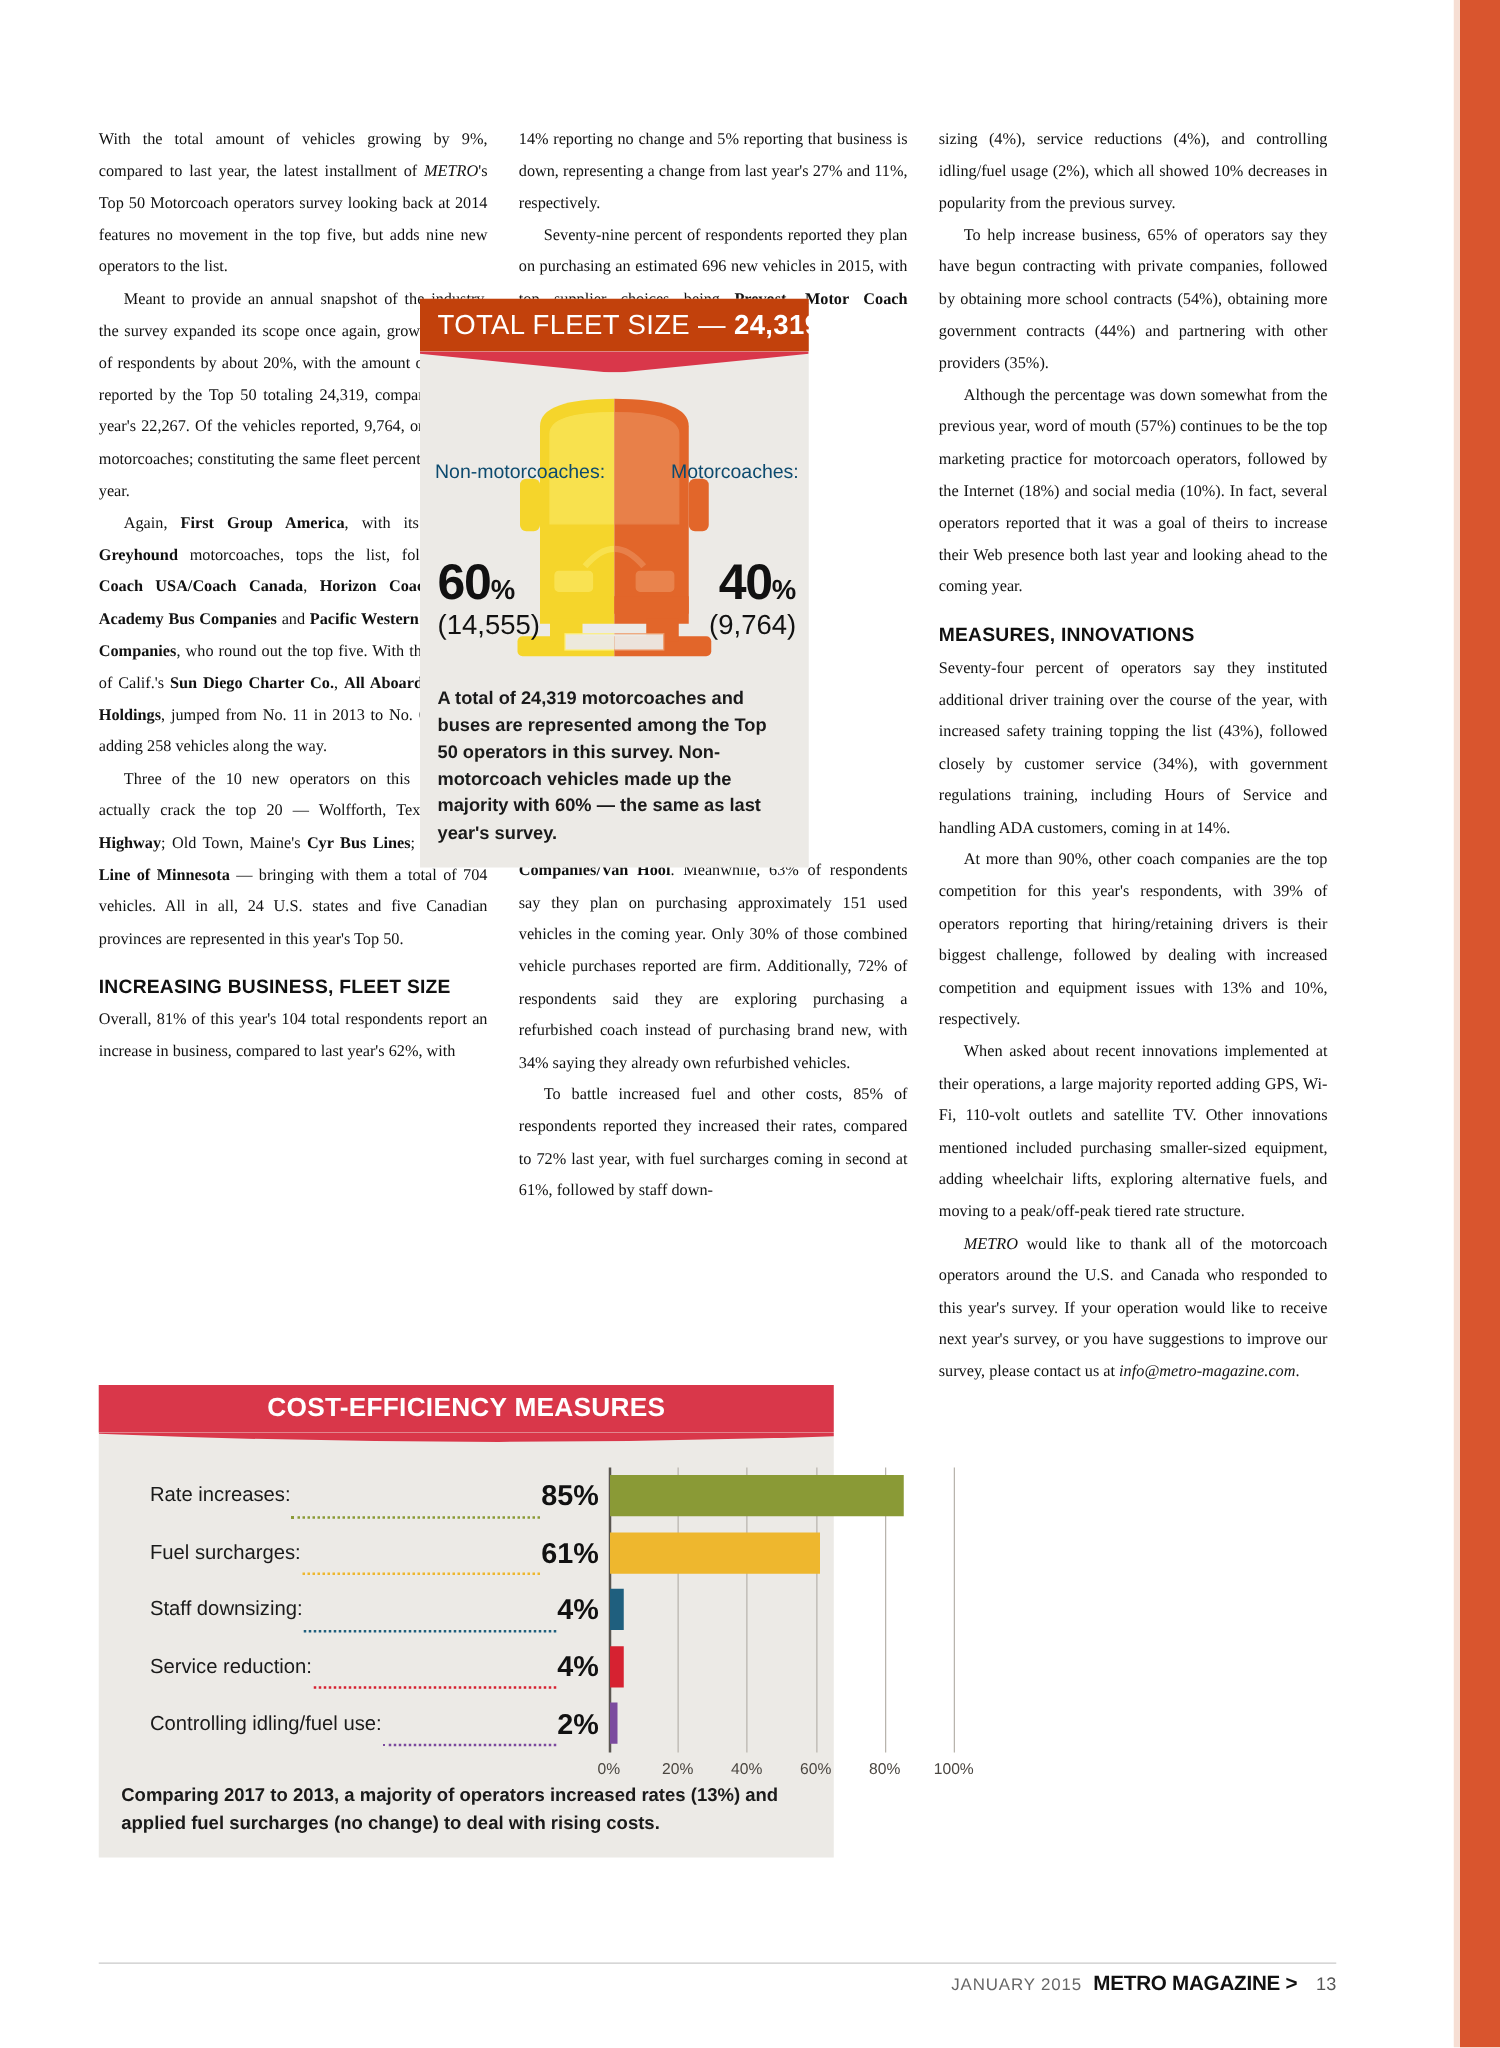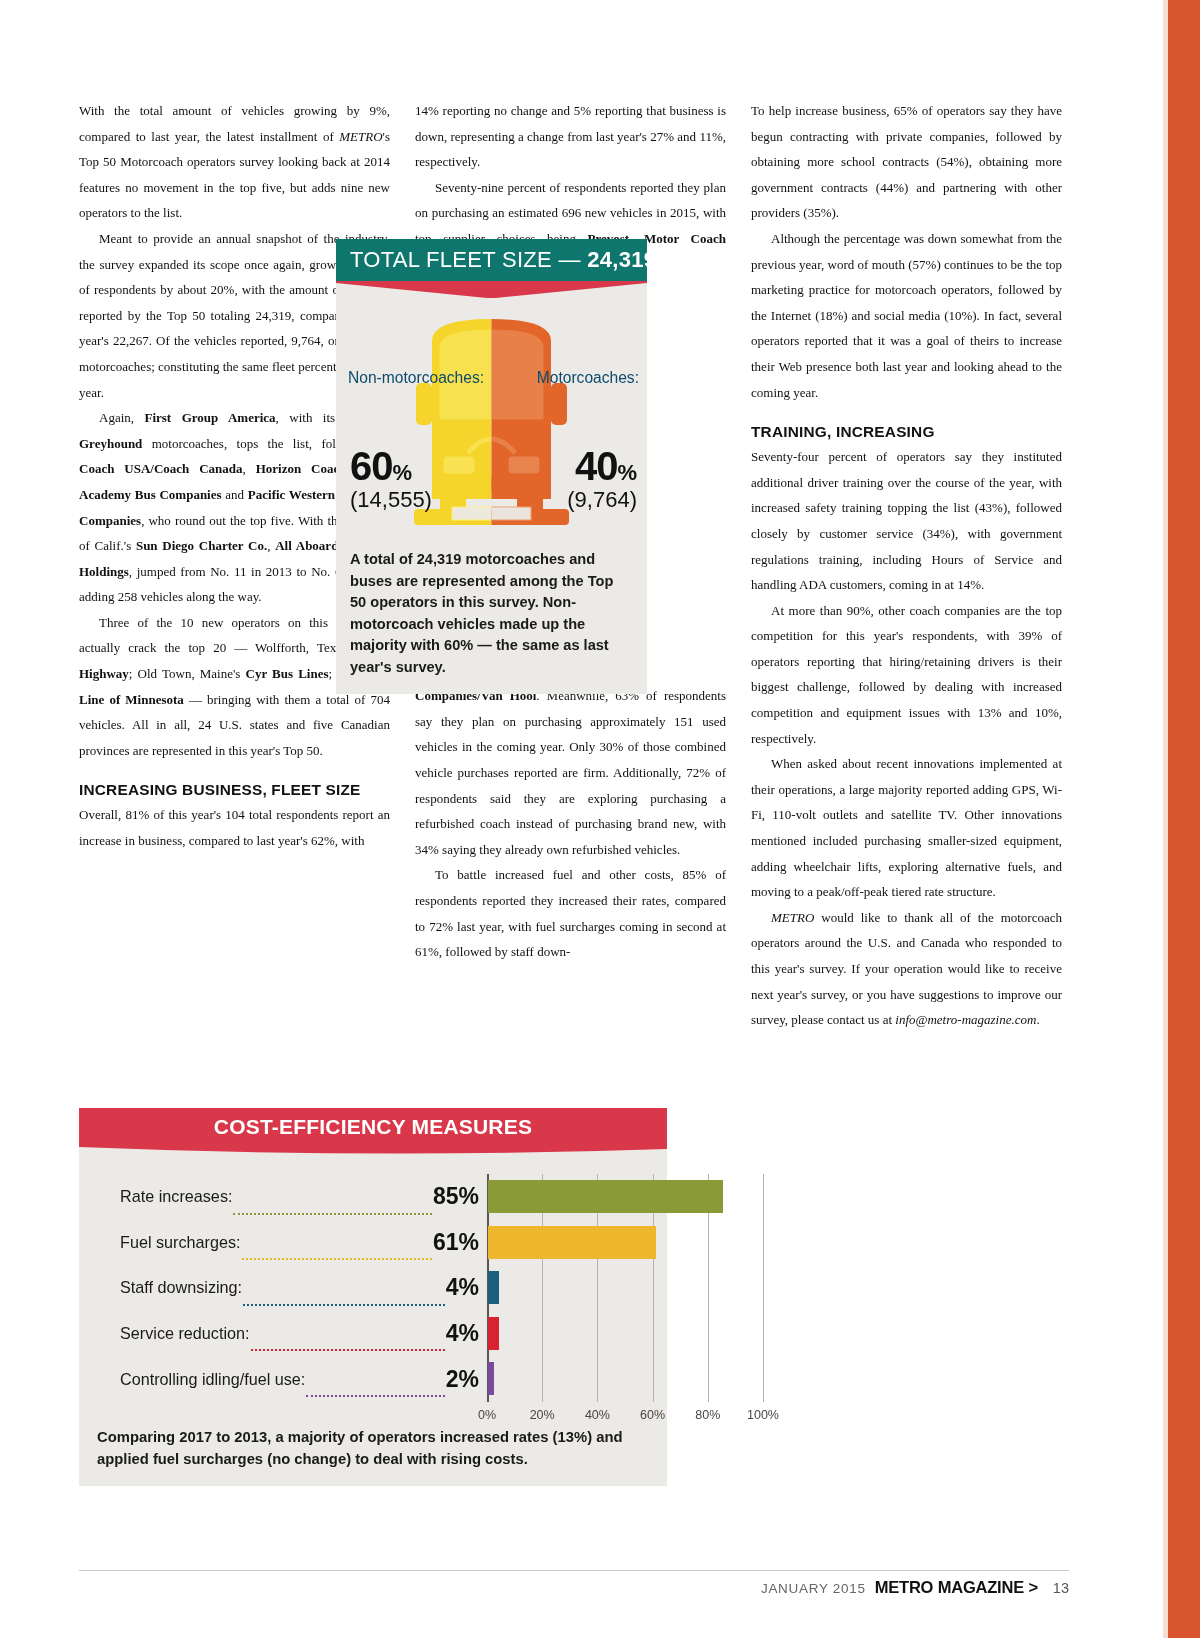--- a/index.html
+++ b/index.html
@@ -78,21 +78,21 @@
   
   .fleet-box {
     position: absolute;
     left: 336px;
     top: 239px;
     width: 311px;
     background: #eceae6;
   }
   .fleet-banner {
     position: relative;
-    background: #0f766e;
+    background: #c2410c;
     height: 42px;
     display: flex;
     align-items: center;
     padding-left: 14px;
   }
   .fleet-banner-title {
     font-family: "Liberation Sans", sans-serif;
     font-size: 22px;
     font-weight: 400;
     color: #ffffff;
@@ -336,23 +336,24 @@
 
     <div class="col col-2">
       <p class="body">14% reporting no change and 5% reporting that business is down, representing a change from last year's 27% and 11%, respectively.</p>
       <p class="body">Seventy-nine percent of respondents reported they plan on purchasing an estimated 696 new vehicles in 2015, with top supplier choices being <b>Prevost</b>, <b>Motor Coach Industries</b>, <b>Temsa</b>, and <b>ABC</b></p>
       <div style="height:406px"></div>
       <p class="body"><b>Companies/Van Hool</b>. Meanwhile, 63% of respondents say they plan on purchasing approximately 151 used vehicles in the coming year. Only 30% of those combined vehicle purchases reported are firm. Additionally, 72% of respondents said they are exploring purchasing a refurbished coach instead of purchasing brand new, with 34% saying they already own refurbished vehicles.</p>
       <p class="body">To battle increased fuel and other costs, 85% of respondents reported they increased their rates, compared to 72% last year, with fuel surcharges coming in second at 61%, followed by staff down-</p>
     </div>
 
     <div class="col col-3">
+      <p class="body">sizing (4%), service reductions (4%), and controlling idling/fuel usage (2%), which all showed 10% decreases in popularity from the previous survey.</p>
       <p class="body">To help increase business, 65% of operators say they have begun contracting with private companies, followed by obtaining more school contracts (54%), obtaining more government contracts (44%) and partnering with other providers (35%).</p>
       <p class="body">Although the percentage was down somewhat from the previous year, word of mouth (57%) continues to be the top marketing practice for motorcoach operators, followed by the Internet (18%) and social media (10%). In fact, several operators reported that it was a goal of theirs to increase their Web presence both last year and looking ahead to the coming year.</p>
-      <h3 class="subhead">TRAINING, INCREASING</h3>
+      <h3 class="subhead">MEASURES, INNOVATIONS</h3>
       <p class="body">Seventy-four percent of operators say they instituted additional driver training over the course of the year, with increased safety training topping the list (43%), followed closely by customer service (34%), with government regulations training, including Hours of Service and handling ADA customers, coming in at 14%.</p>
       <p class="body">At more than 90%, other coach companies are the top competition for this year's respondents, with 39% of operators reporting that hiring/retaining drivers is their biggest challenge, followed by dealing with increased competition and equipment issues with 13% and 10%, respectively.</p>
       <p class="body">When asked about recent innovations implemented at their operations, a large majority reported adding GPS, Wi-Fi, 110-volt outlets and satellite TV. Other innovations mentioned included purchasing smaller-sized equipment, adding wheelchair lifts, exploring alternative fuels, and moving to a peak/off-peak tiered rate structure.</p>
       <p class="body"><i>METRO</i> would like to thank all of the motorcoach operators around the U.S. and Canada who responded to this year's survey. If your operation would like to receive next year's survey, or you have suggestions to improve our survey, please contact us at <i>info@metro-magazine.com</i>.</p>
     </div>
   </div>
 
   <div class="fleet-box">
 
     <div class="fleet-banner">

